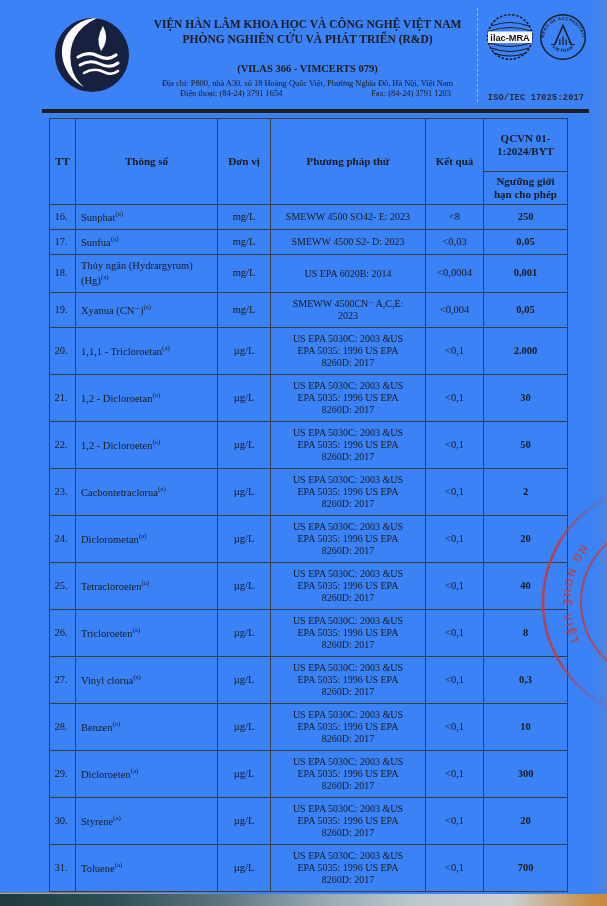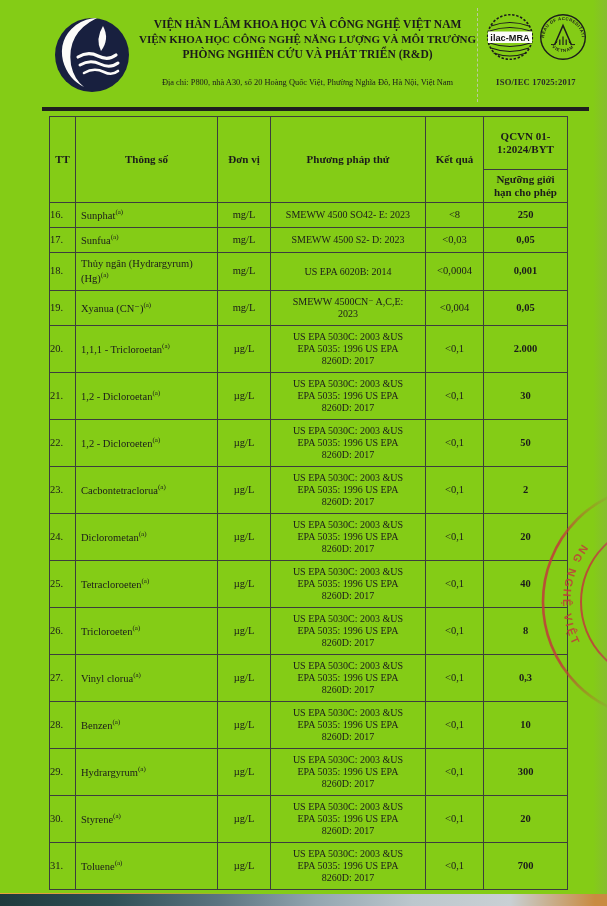--- a/index.html
+++ b/index.html
@@ -1,46 +1,46 @@
 <!DOCTYPE html>
 <html><head>
 <meta charset="utf-8">
 <style>
   html,body{margin:0;padding:0;}
   body{background:#e8e8e6;}
   .page{
     position:relative;width:607px;height:906px;margin:0 auto;
-    background:#84cc16;overflow:hidden;color:#1b1b1b;
+    background:#3b82f6;overflow:hidden;color:#1b1b1b;
     font-family:"Liberation Serif","DejaVu Serif",serif;
   }
   
   .letterhead{display:flex;padding:13px 14px 0 50px;}
   .logo-wrap{width:86px;flex:0 0 86px;}
   .lh-center{flex:1;text-align:center;padding-top:5px;}
   .lh1{font-size:11.5px;font-weight:bold;margin-bottom:3px;}
   .lh2{font-size:11px;font-weight:bold;margin-bottom:3px;}
   .lh3{font-size:11.5px;font-weight:bold;margin-bottom:18px;}
   .lh4{font-size:10.5px;font-weight:bold;margin-bottom:5px;}
   .addr{font-size:8.4px;white-space:nowrap;}
   .phone-row{font-size:8.4px;display:flex;justify-content:space-between;padding:1px 28px 0 44px;}
   .lh-right{width:114px;flex:0 0 114px;text-align:center;}
   .badges{display:flex;gap:5px;justify-content:center;}
-  .iso{font-family:Liberation Serif, serif;font-size:8.6px;font-weight:bold;margin-top:16px;color:#2a2a2a;letter-spacing:.2px;}
+  .iso{font-family:Liberation Mono, monospace;font-size:8.6px;font-weight:bold;margin-top:32px;color:#2a2a2a;letter-spacing:.2px;}
   .crease{position:absolute;left:477px;top:8px;height:94px;border-left:1px dashed #c9c9c2;opacity:.8;}
   .thick-rule{height:3.5px;background:#1f1f1f;margin:6px 18px 0 42px;}
   
   table.results{border-collapse:collapse;table-layout:fixed;width:518px;margin:5px 0 0 49px;}
   table.results td,table.results th{border:1px solid #3d3d3d;vertical-align:middle;}
   table.results{border:1.5px solid #2c2c2c;}
   th{font-size:11px;font-weight:bold;padding:16px 1px;line-height:1.2;}
   th.qcvn{padding:0;}
   .qcvn-top{border-bottom:1px solid #3d3d3d;padding:13px 1px;white-space:pre-line;line-height:1.2;}
   .qcvn-bottom{padding:3px 1px;white-space:pre-line;line-height:1.2;}
   td{font-size:10.5px;line-height:1.2;padding:5px 2px;}
-  td.c-tt{padding-left:0;padding-right:3px;}
+  td.c-tt{text-align:center;padding-left:0;padding-right:3px;}
   td.c-param{text-align:left;padding-left:5px;}
   td.c-param sup{font-size:7px;}
   td.c-unit{text-align:center;}
   td.c-method{text-align:center;font-size:10px;white-space:pre-line;}
   td.c-result{text-align:center;}
   td.c-limit{text-align:center;font-weight:bold;}
   
   .notes{margin:12px 30px 0 85px;border-top:1.3px solid #2e2e2e;padding-top:3px;}
   .note{font-size:13px;font-style:italic;font-weight:600;line-height:1.32;}
   
@@ -70,23 +70,27 @@
         <circle cx="42" cy="42" r="37" fill="#18203f"></circle>
         <path d="M 47 5 Q 16 20 21 52 Q 24 66 34 74 Q 18 66 13 48 Q 8 26 26 12 Q 36 5 47 5 Z" fill="#fcfbf9"></path>
         <path d="M 53 13 Q 60 26 51 38 Q 45 26 53 13 Z" fill="#fcfbf9"></path>
         <path d="M 28 44 Q 38 38 48 43 Q 58 48 66 42" stroke="#fcfbf9" stroke-width="3.2" fill="none" stroke-linecap="round"></path>
         <path d="M 30 52 Q 40 46 50 51 Q 60 56 68 50" stroke="#fcfbf9" stroke-width="3" fill="none" stroke-linecap="round"></path>
         <path d="M 34 60 Q 44 54 54 59 Q 62 63 68 58" stroke="#fcfbf9" stroke-width="2.6" fill="none" stroke-linecap="round"></path>
       </svg>
     </div>
     <div class="lh-center">
       <div class="lh1">VIỆN HÀN LÂM KHOA HỌC VÀ CÔNG NGHỆ VIỆT NAM</div>
-      <div class="lh2">VIỆN KHOA HỌC CÔNG NGHỆ NĂNG LƯỢNG VÀ MÔI TRƯỜNG</div>
       <div class="lh3">PHÒNG NGHIÊN CỨU VÀ PHÁT TRIỂN (R&amp;D)</div>
-      <div class="addr">Địa chỉ: P800, nhà A30, số 20 Hoàng Quốc Việt, Phường Nghĩa Đô, Hà Nội, Việt Nam</div>
+      <div class="lh4">(VILAS 366 - VIMCERTS 079)</div>
+      <div class="addr">Địa chỉ: P800, nhà A30, số 18 Hoàng Quốc Việt, Phường Nghĩa Đô, Hà Nội, Việt Nam</div>
+      <div class="phone-row">
+        <span>Điện thoại: (84-24) 3791 1654</span>
+        <span>Fax: (84-24) 3791 1203</span>
+      </div>
     </div>
     <div class="lh-right">
       <div class="badges">
         <svg width="48" height="48" viewBox="0 0 48 48">
           <circle cx="24" cy="24" r="22.3" fill="none" stroke="#1c1c1c" stroke-width="1.6" stroke-dasharray="2.4 1.7"></circle>
           <path d="M 5 13 Q 24 6 43 13" stroke="#1c1c1c" stroke-width="1.1" fill="none"></path>
           <path d="M 3.5 18 Q 24 11 44.5 18" stroke="#1c1c1c" stroke-width="1.1" fill="none"></path>
           <path d="M 3.5 30 Q 24 37 44.5 30" stroke="#1c1c1c" stroke-width="1.1" fill="none"></path>
           <path d="M 5 35 Q 24 42 43 35" stroke="#1c1c1c" stroke-width="1.1" fill="none"></path>
           <path d="M 7.5 40 Q 24 46 40.5 40" stroke="#1c1c1c" stroke-width="1.1" fill="none"></path>
@@ -261,21 +265,21 @@
           <td class="c-param"><span>Benzen</span><sup>(a)</sup></td>
           <td class="c-unit">µg/L</td>
           <td class="c-method">US EPA 5030C: 2003 &amp;US
 EPA 5035: 1996 US EPA
 8260D: 2017</td>
           <td class="c-result">&lt;0,1</td>
           <td class="c-limit">10</td>
         </tr>
         <tr>
           <td class="c-tt">29.</td>
-          <td class="c-param"><span>Hydrargyrum</span><sup>(a)</sup></td>
+          <td class="c-param"><span>Dicloroeten</span><sup>(a)</sup></td>
           <td class="c-unit">µg/L</td>
           <td class="c-method">US EPA 5030C: 2003 &amp;US
 EPA 5035: 1996 US EPA
 8260D: 2017</td>
           <td class="c-result">&lt;0,1</td>
           <td class="c-limit">300</td>
         </tr>
         <tr>
           <td class="c-tt">30.</td>
           <td class="c-param"><span>Styrene</span><sup>(a)</sup></td>

